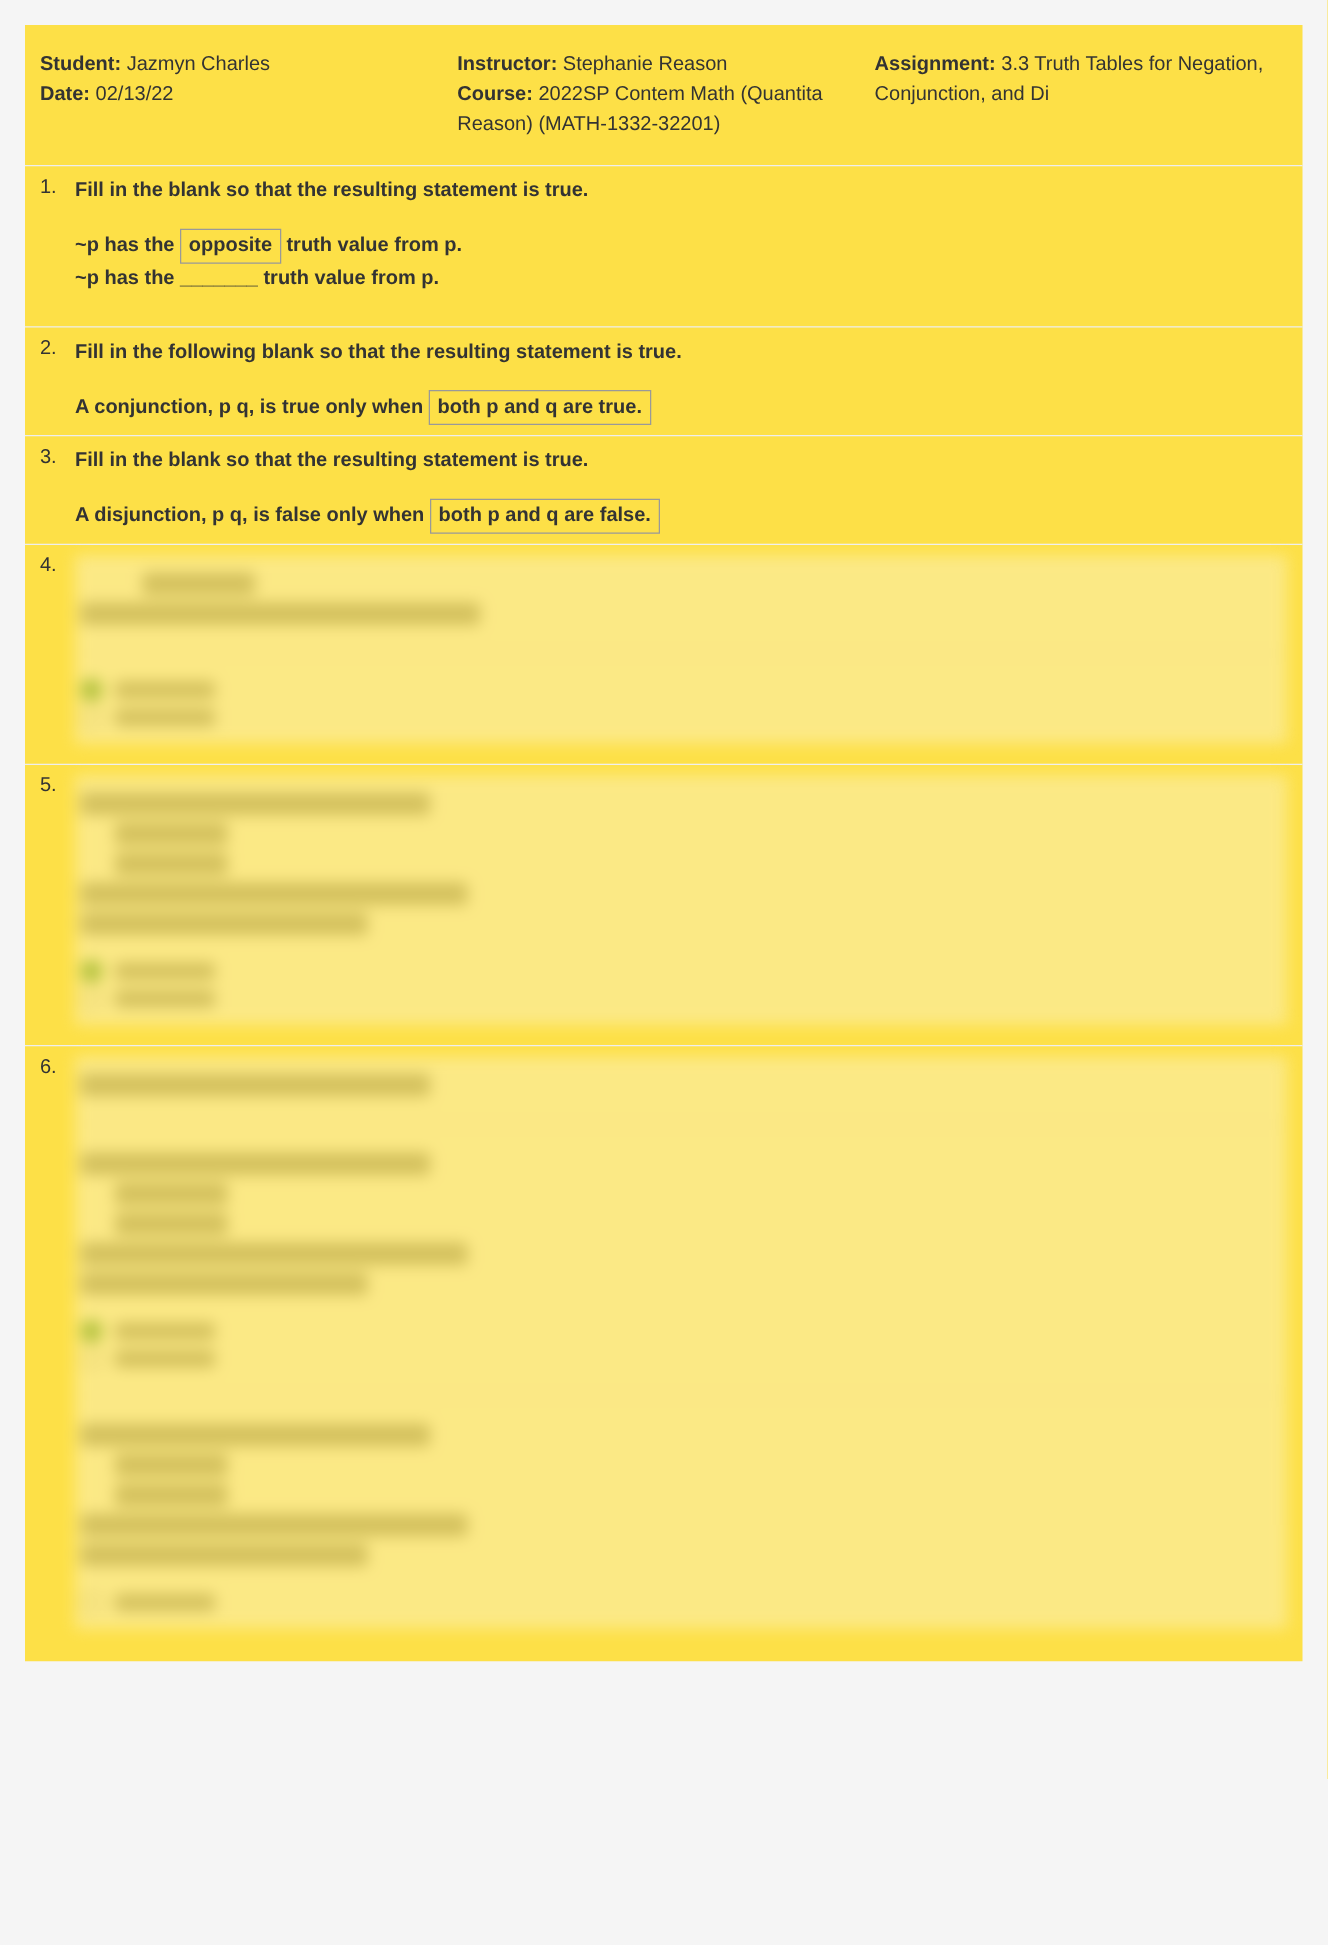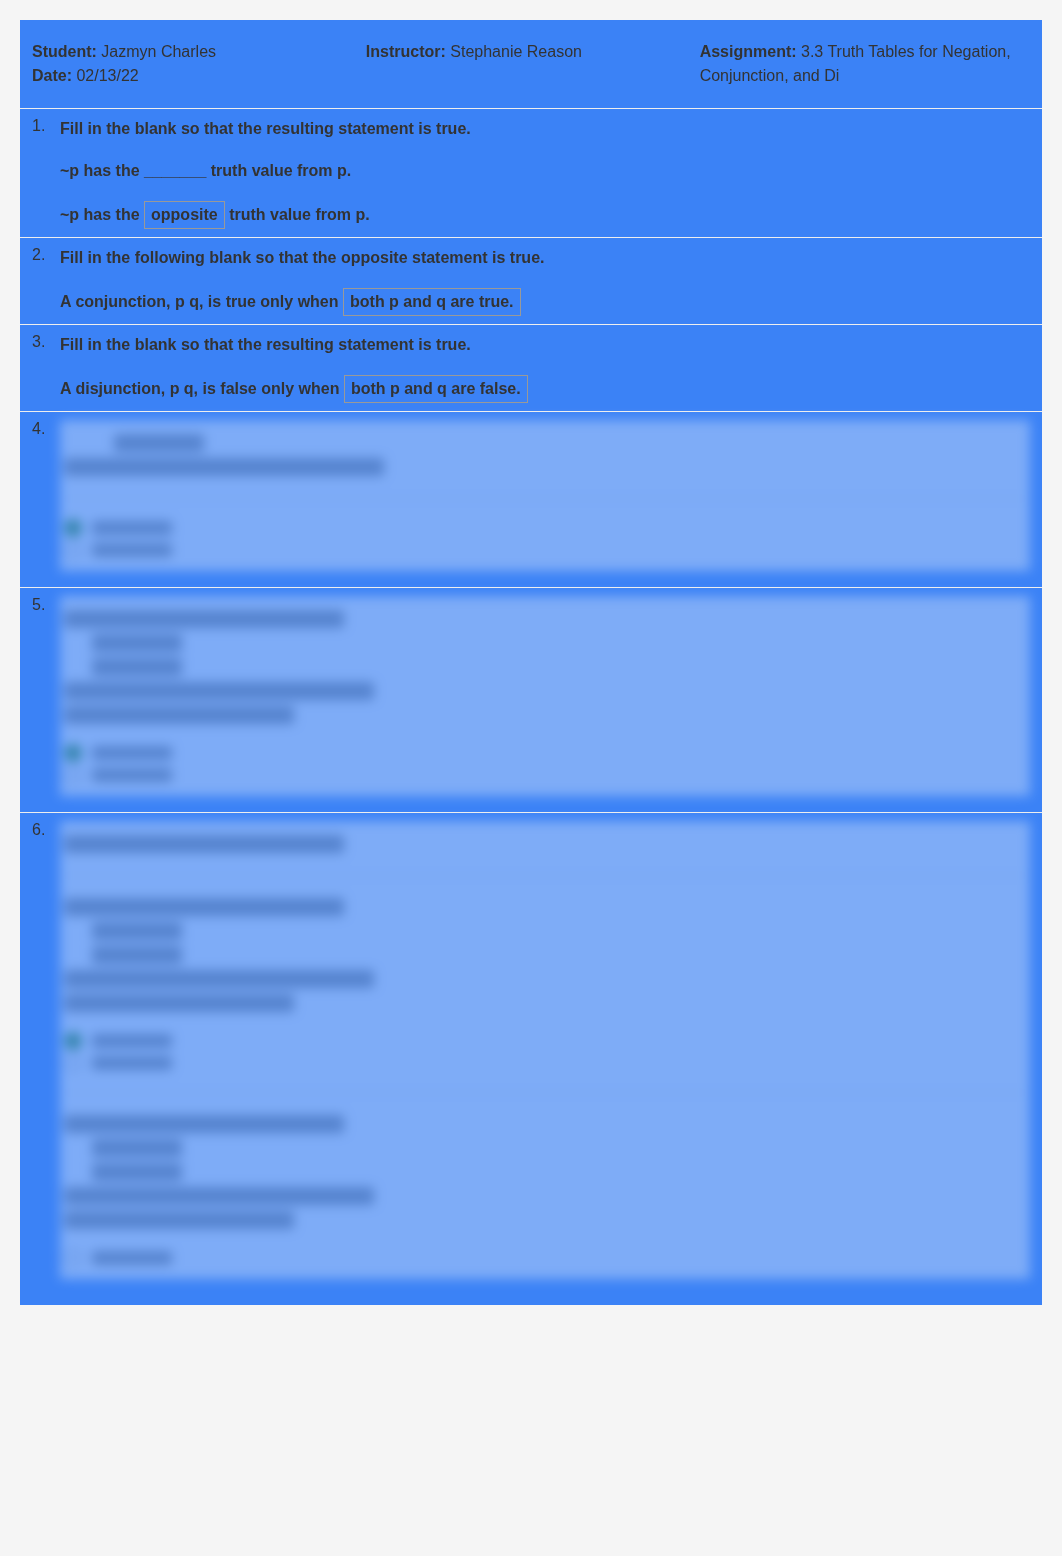--- a/index.html
+++ b/index.html
@@ -6,21 +6,21 @@
     body {
       font-family: Arial, Helvetica, sans-serif;
       font-size: 16px;
       color: #333;
       background: #f5f5f5;
       width: 1062px;
       margin: 0 auto;
       padding: 20px;
     }
     .page {
-      background: #3b82f6;
+      background: #fde047;
       padding: 10px 0;
     }
     .header {
       display: flex;
       padding: 10px 12px 20px 12px;
       gap: 20px;
     }
     .header-col {
       flex: 1;
     }
@@ -111,46 +111,50 @@
       <div class="header-row">
         <span class="label">Date:</span>
         <span>02/13/22</span>
       </div>
     </div>
     <div class="header-col header-col-2">
       <div class="header-row">
         <span class="label">Instructor:</span>
         <span>Stephanie Reason</span>
       </div>
+      <div class="header-row">
+        <span class="label">Course:</span>
+        <span>2022SP Contem Math (Quantita Reason) (MATH-1332-32201)</span>
+      </div>
     </div>
     <div class="header-col header-col-3">
       <div class="header-row">
         <span class="label">Assignment:</span>
         <span>3.3 Truth Tables for Negation, Conjunction, and Di</span>
       </div>
     </div>
   </div>
 
   <div class="question">
     <div class="qnum">1.</div>
     <div class="qbody">
       <div class="qtext">Fill in the blank so that the resulting statement is true.</div>
-      <div class="qtext">~p has the _______ truth value from p.</div>
       <div class="qtext no-mb">
         <span>~p has the</span>
         <span class="boxed">opposite</span>
         <span>truth value from p.</span>
       </div>
+      <div class="qtext">~p has the _______ truth value from p.</div>
     </div>
   </div>
 
   <div class="question">
     <div class="qnum">2.</div>
     <div class="qbody">
-      <div class="qtext">Fill in the following blank so that the opposite statement is true.</div>
+      <div class="qtext">Fill in the following blank so that the resulting statement is true.</div>
       <div class="qtext no-mb">
         <span>A conjunction, p</span>
         <span>q, is true only when</span>
         <span class="boxed">both p and q are true.</span>
       </div>
     </div>
   </div>
 
   <div class="question">
     <div class="qnum">3.</div>

